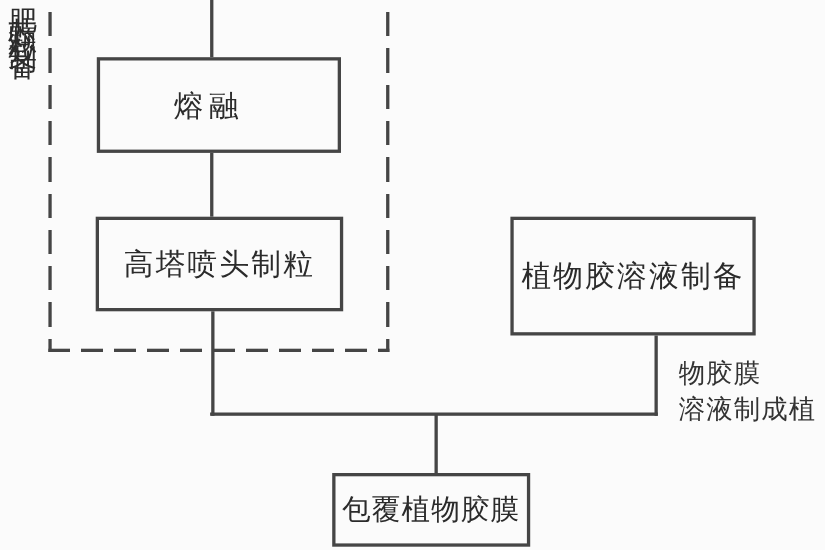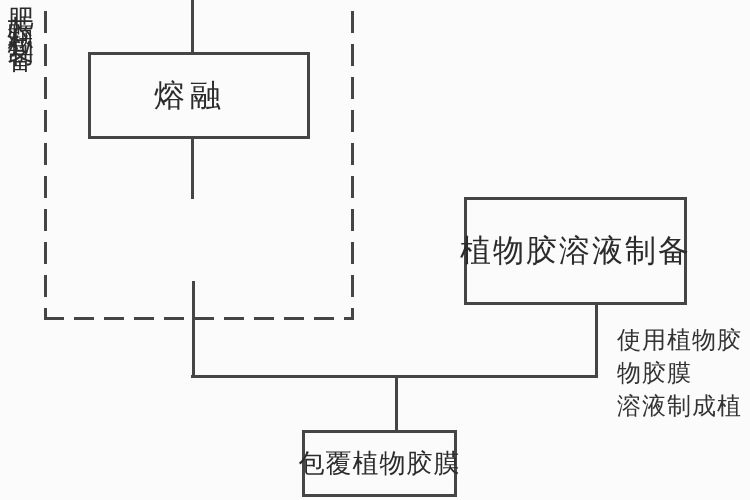--- a/index.html
+++ b/index.html
@@ -21,31 +21,31 @@
   .node {
     position: absolute;
     border: 3px solid var(--line, #454545);
     background: var(--bg, #fbfbfb);
     display: flex;
     align-items: center;
     justify-content: center;
     box-sizing: border-box;
   }
   .node .label {
-    font-size: 31px;
+    font-size: 27px;
     letter-spacing: 2px;
     white-space: nowrap;
     color: var(--text, #2b2b2b);
   }
 
   #node-melt   { left: 88px;  top: 52px;  width: 222px; height: 87px; }
   #node-melt .label { letter-spacing: 5px; padding-right: 18px; }
   #node-tower  { left: 87px;  top: 197px; width: 225px; height: 86px; }
   #node-gum    { left: 464px; top: 197px; width: 223px; height: 108px; }
-  #node-coat   { left: 302px; top: 430px; width: 155px; height: 67px; }
+  #node-coat   { left: 302px; top: 430px; width: 180px; height: 67px; }
   #node-coat .label { font-size: 26px; letter-spacing: 1px; }
 
   
   .vline, .hline {
     position: absolute;
     background: var(--line, #454545);
   }
   .vline { width: 3px; }
   .hline { height: 3px; }
 
@@ -122,28 +122,30 @@
   <div class="vline" id="line-melt-tower"></div>
   <div class="vline" id="line-tower-down"></div>
   <div class="vline" id="line-gum-down"></div>
   <div class="hline" id="line-merge"></div>
   <div class="vline" id="line-center-down"></div>
 
   <div class="node" id="node-melt">
     <span class="label">熔融</span>
   </div>
 
+  <div class="node" id="node-tower">
+    <span class="label">高塔喷头制粒</span>
+  </div>
 
   <div class="node" id="node-gum">
     <span class="label">植物胶溶液制备</span>
   </div>
 
   <div class="node" id="node-coat">
     <span class="label">包覆植物胶膜</span>
   </div>
 
   <div id="annotation">
-    <span class="ann-line">使用植物胶</span>
     <span class="ann-line">物胶膜</span>
     <span class="ann-line">溶液制成植</span>
   </div>
 
 </div>
 
 </body></html>

